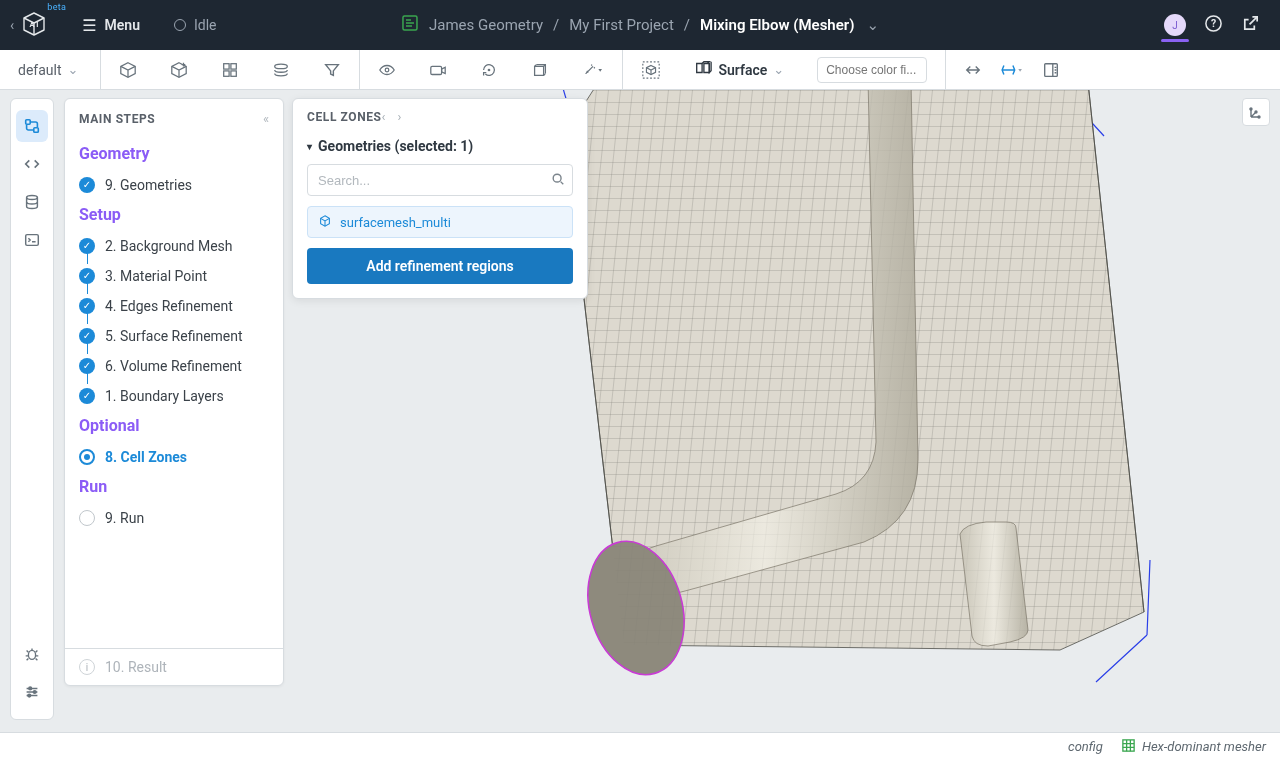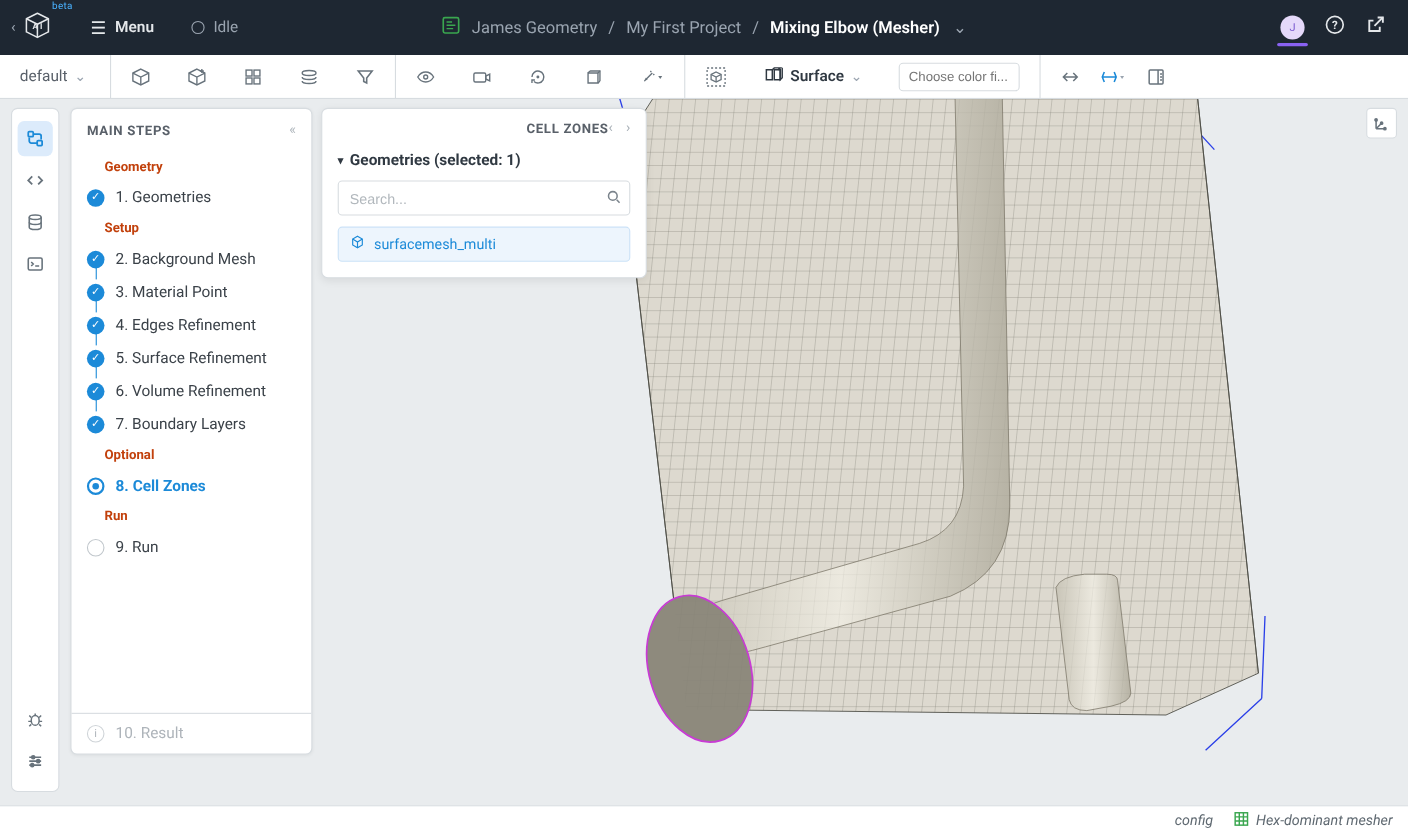--- a/index.html
+++ b/index.html
@@ -107,21 +107,21 @@
     display:flex;flex-direction:column;
     box-shadow:0 1px 3px rgba(0,0,0,0.05);
   }
   .steps-head{
     display:flex;align-items:center; justify-content:space-between;
     padding:12px 14px 8px 14px;
   }
   .steps-head .ttl{font-size:12px;font-weight:700;letter-spacing:0.6px;color:#596069}
   .steps-head .collapse{color:#b2b9bf;cursor:pointer;font-size:13px}
   .steps-body{padding:2px 14px 8px 14px;flex:1;overflow:hidden}
-  .sec-lbl{font-size:12px;font-weight:700;color:#c2410c;margin:8px 0 10px 16px}
+  .sec-lbl{font-size:16px;font-weight:700;color:#8b5cf6;margin:8px 0 10px 0}
   .step-list{list-style:none;margin:0;padding:0}
   .step{display:flex;align-items:center;gap:10px;position:relative;padding:4px 0;margin:6px 0}
   .step .bullet{
     width:16px;height:16px;border-radius:50%;display:flex;align-items:center;justify-content:center;
     flex-shrink:0;
   }
   .step .bullet.done{background:var(--accent);color:#fff;font-size:10px;line-height:1}
   .step .bullet.current{border:2.5px solid var(--accent);}
   .step .bullet.current::after{content:"";width:6px;height:6px;background:var(--accent);border-radius:50%}
   .step .bullet.idle{border:1.5px solid #c1c7cc}
@@ -135,21 +135,21 @@
     color:#aeb4ba;font-size:14px;
   }
   .steps-foot .inf{width:16px;height:16px;border:1.5px solid #cfd4d8;border-radius:50%;display:inline-flex;align-items:center;justify-content:center;font-size:10px}
   
   .cz-panel{
     position:absolute; left:292px; top:98px; width:296px;
     background:var(--panel-bg);border:1px solid var(--border);border-radius:6px;
     box-shadow:0 2px 8px rgba(0,0,0,0.08);
     padding:10px 14px 14px 14px;
   }
-  .cz-head{display:flex;align-items:center;justify-content:flex-end}
+  .cz-head{display:flex;align-items:center;justify-content:flex-start}
   .cz-head .ttl{font-size:12px;font-weight:700;letter-spacing:0.6px;color:#596069}
   .cz-head .nav{display:flex;gap:12px;color:#a7afb6}
   .cz-head .nav span{cursor:pointer}
   .cz-sub{margin-top:14px;font-size:14px;font-weight:700;color:#303942;display:flex;align-items:center;gap:6px}
   .cz-sub .caret{font-size:10px}
   .cz-search{
     margin-top:10px; position:relative;
   }
   .cz-search input{
     width:100%;height:32px;border:1px solid var(--border);border-radius:4px;
@@ -462,21 +462,21 @@
 <div class="steps-panel">
   <div class="steps-head">
     <span class="ttl">MAIN STEPS</span>
     <span class="collapse">«</span>
   </div>
   <div class="steps-body">
     <div class="sec-lbl">Geometry</div>
     <ul class="step-list">
       <li class="step">
         <span class="bullet done">✓</span>
-        <span class="txt">1. Geometries</span>
+        <span class="txt">9. Geometries</span>
       </li>
     </ul>
     <div class="sec-lbl">Setup</div>
     <ul class="step-list step-connector">
       <li class="step">
           <span class="bullet done">✓</span>
           <span class="txt">2. Background Mesh</span>
         </li>
       <li class="step">
           <span class="bullet done">✓</span>
@@ -489,21 +489,21 @@
       <li class="step">
           <span class="bullet done">✓</span>
           <span class="txt">5. Surface Refinement</span>
         </li>
       <li class="step">
           <span class="bullet done">✓</span>
           <span class="txt">6. Volume Refinement</span>
         </li>
       <li class="step">
           <span class="bullet done">✓</span>
-          <span class="txt">7. Boundary Layers</span>
+          <span class="txt">1. Boundary Layers</span>
         </li>
     </ul>
     <div class="sec-lbl">Optional</div>
     <ul class="step-list">
       <li class="step active">
           <span class="bullet current"></span>
           <span class="txt">8. Cell Zones</span>
         </li>
     </ul>
     <div class="sec-lbl">Run</div>
@@ -542,20 +542,23 @@
     </span>
   </div>
   <div class="cz-item">
     <span>
       <svg width="14" height="14" viewBox="0 0 16 16" fill="none" stroke="#1c8ad8" stroke-width="1.2">
           <path d="M8 2l5 3v6l-5 3-5-3V5z"></path>
           <path d="M3 5l5 3 5-3M8 8v6"></path>
         </svg>
     </span>
     <span>surfacemesh_multi</span>
+  </div>
+  <div class="cz-btn">
+    <span>Add refinement regions</span>
   </div>
 </div>
 
 <div class="statusbar">
   <span class="cfg">config</span>
   <span class="mesh">
     <span class="mic">
       <svg width="15" height="15" viewBox="0 0 16 16" fill="none" stroke="#3aa64f" stroke-width="1.4">
           <rect x="2" y="2" width="12" height="12"></rect>
           <path d="M2 6h12M2 10h12M6 2v12M10 2v12"></path>

